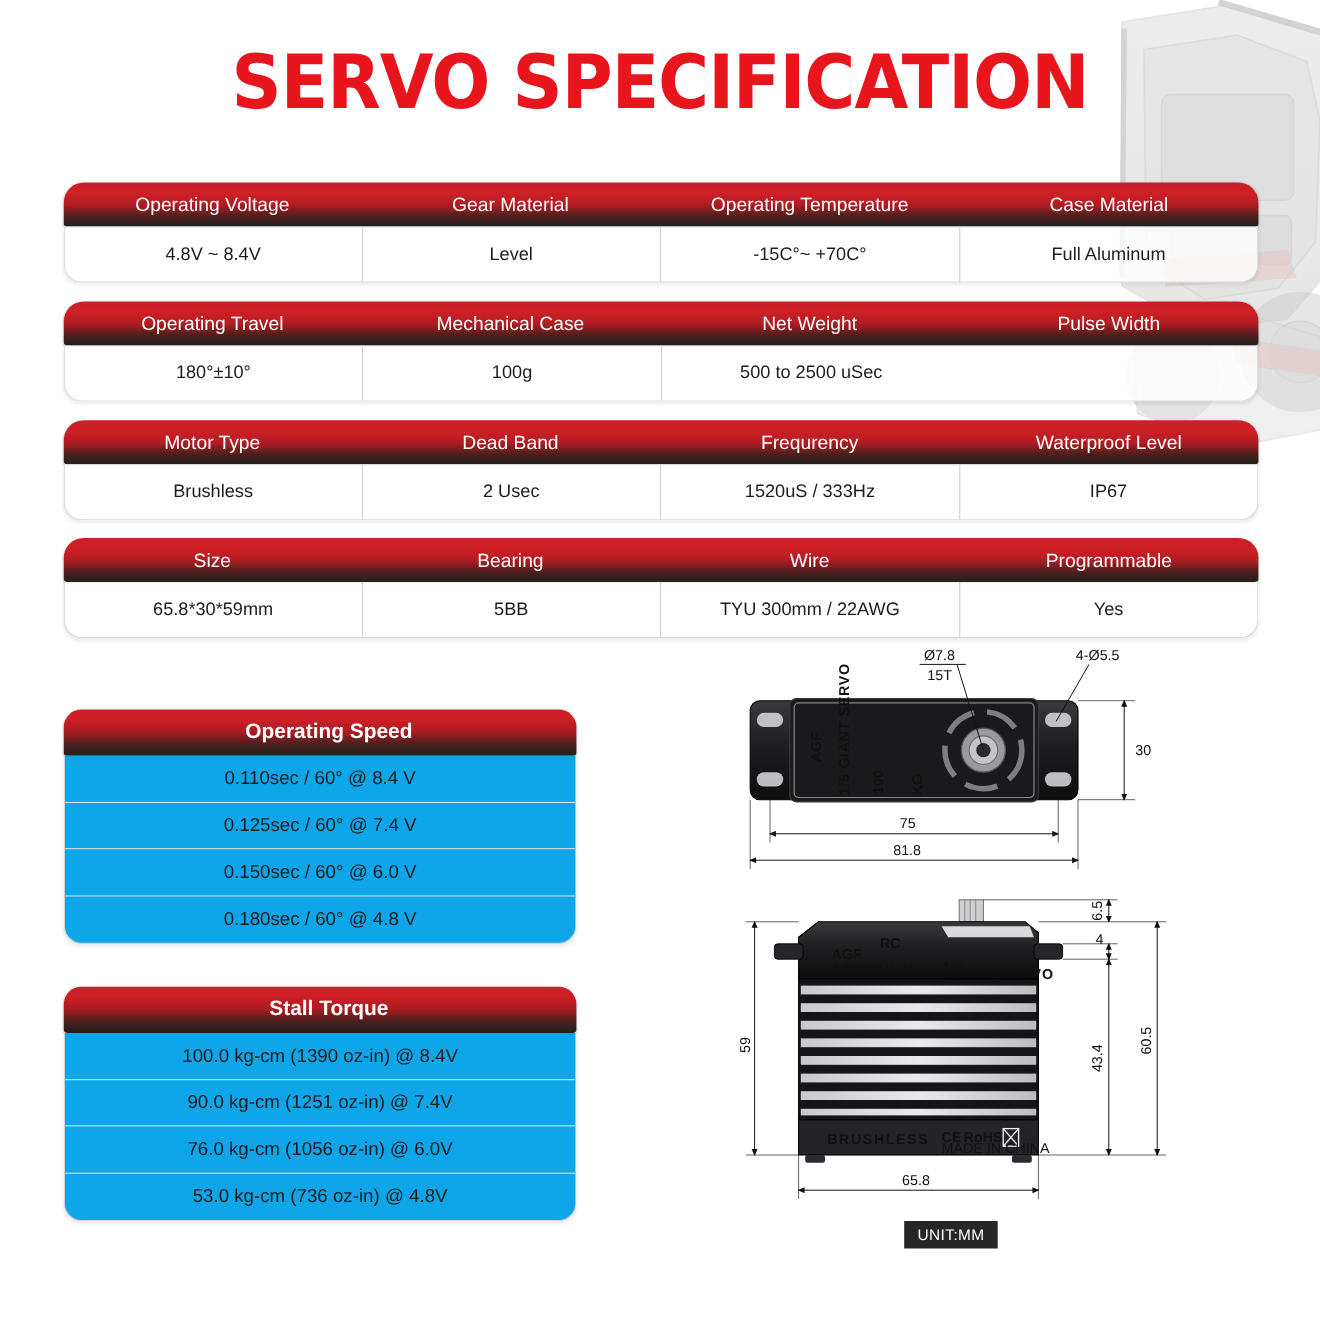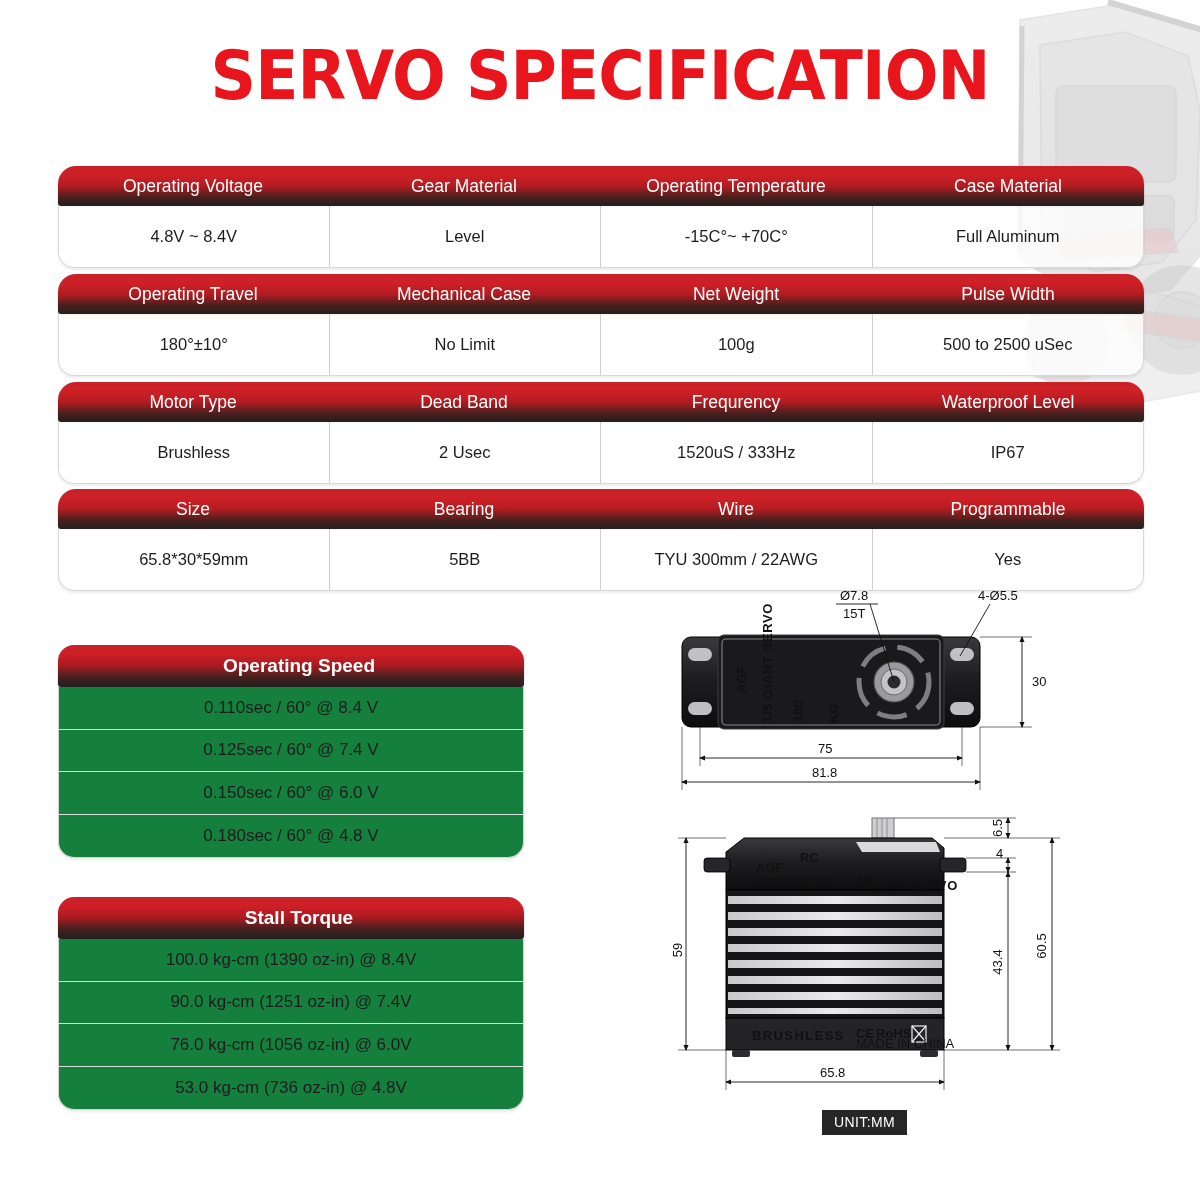--- a/index.html
+++ b/index.html
@@ -54,21 +54,21 @@
     overflow: hidden;
   }
   .spec-head > div {
     color: #ffffff;
     font-size: 17.5px;
     font-weight: 400;
     text-align: center;
     white-space: nowrap;
   }
   .spec-body {
-    height: 62px;
+    height: 51px;
     background: rgba(255,255,255,0.80);
     border: 1px solid #d8d8d8;
     border-top: none;
     border-radius: 0 0 16px 16px;
     display: flex;
     align-items: center;
     box-shadow: 0 2px 3px rgba(0,0,0,0.08);
   }
   .spec-body > div {
     color: #1c1c1c;
@@ -106,21 +106,21 @@
     display: flex;
     align-items: center;
     justify-content: center;
     box-shadow: 0 1px 2px rgba(0,0,0,0.25);
     padding-left: 16px;
   }
   .mini-rows {
     border: 1px solid #d5d5d5;
     border-top: none;
     border-radius: 0 0 16px 16px;
-    background: #15803d;
+    background: #0ea5e9;
     overflow: hidden;
     box-shadow: 0 2px 3px rgba(0,0,0,0.08);
   }
   .mini-row {
     height: 42.5px;
     display: flex;
     align-items: center;
     justify-content: center;
     font-size: 17px;
     color: #1c1c1c;
@@ -197,21 +197,20 @@
 
 <div class="spec-block" style="top:274px">
   <div class="spec-head">
     <div class="c1">Operating Travel</div>
     <div class="c2">Mechanical Case</div>
     <div class="c3">Net Weight</div>
     <div class="c4">Pulse Width</div>
   </div>
   <div class="spec-body">
     <div class="c1">180°±10°</div>
-    <div class="c2">No Limit</div>
     <div class="c3">100g</div>
     <div class="c4">500 to 2500 uSec</div>
   </div>
 </div>
 
 <div class="spec-block" style="top:382px">
   <div class="spec-head">
     <div class="c1">Motor Type</div>
     <div class="c2">Dead Band</div>
     <div class="c3">Frequrency</div>

